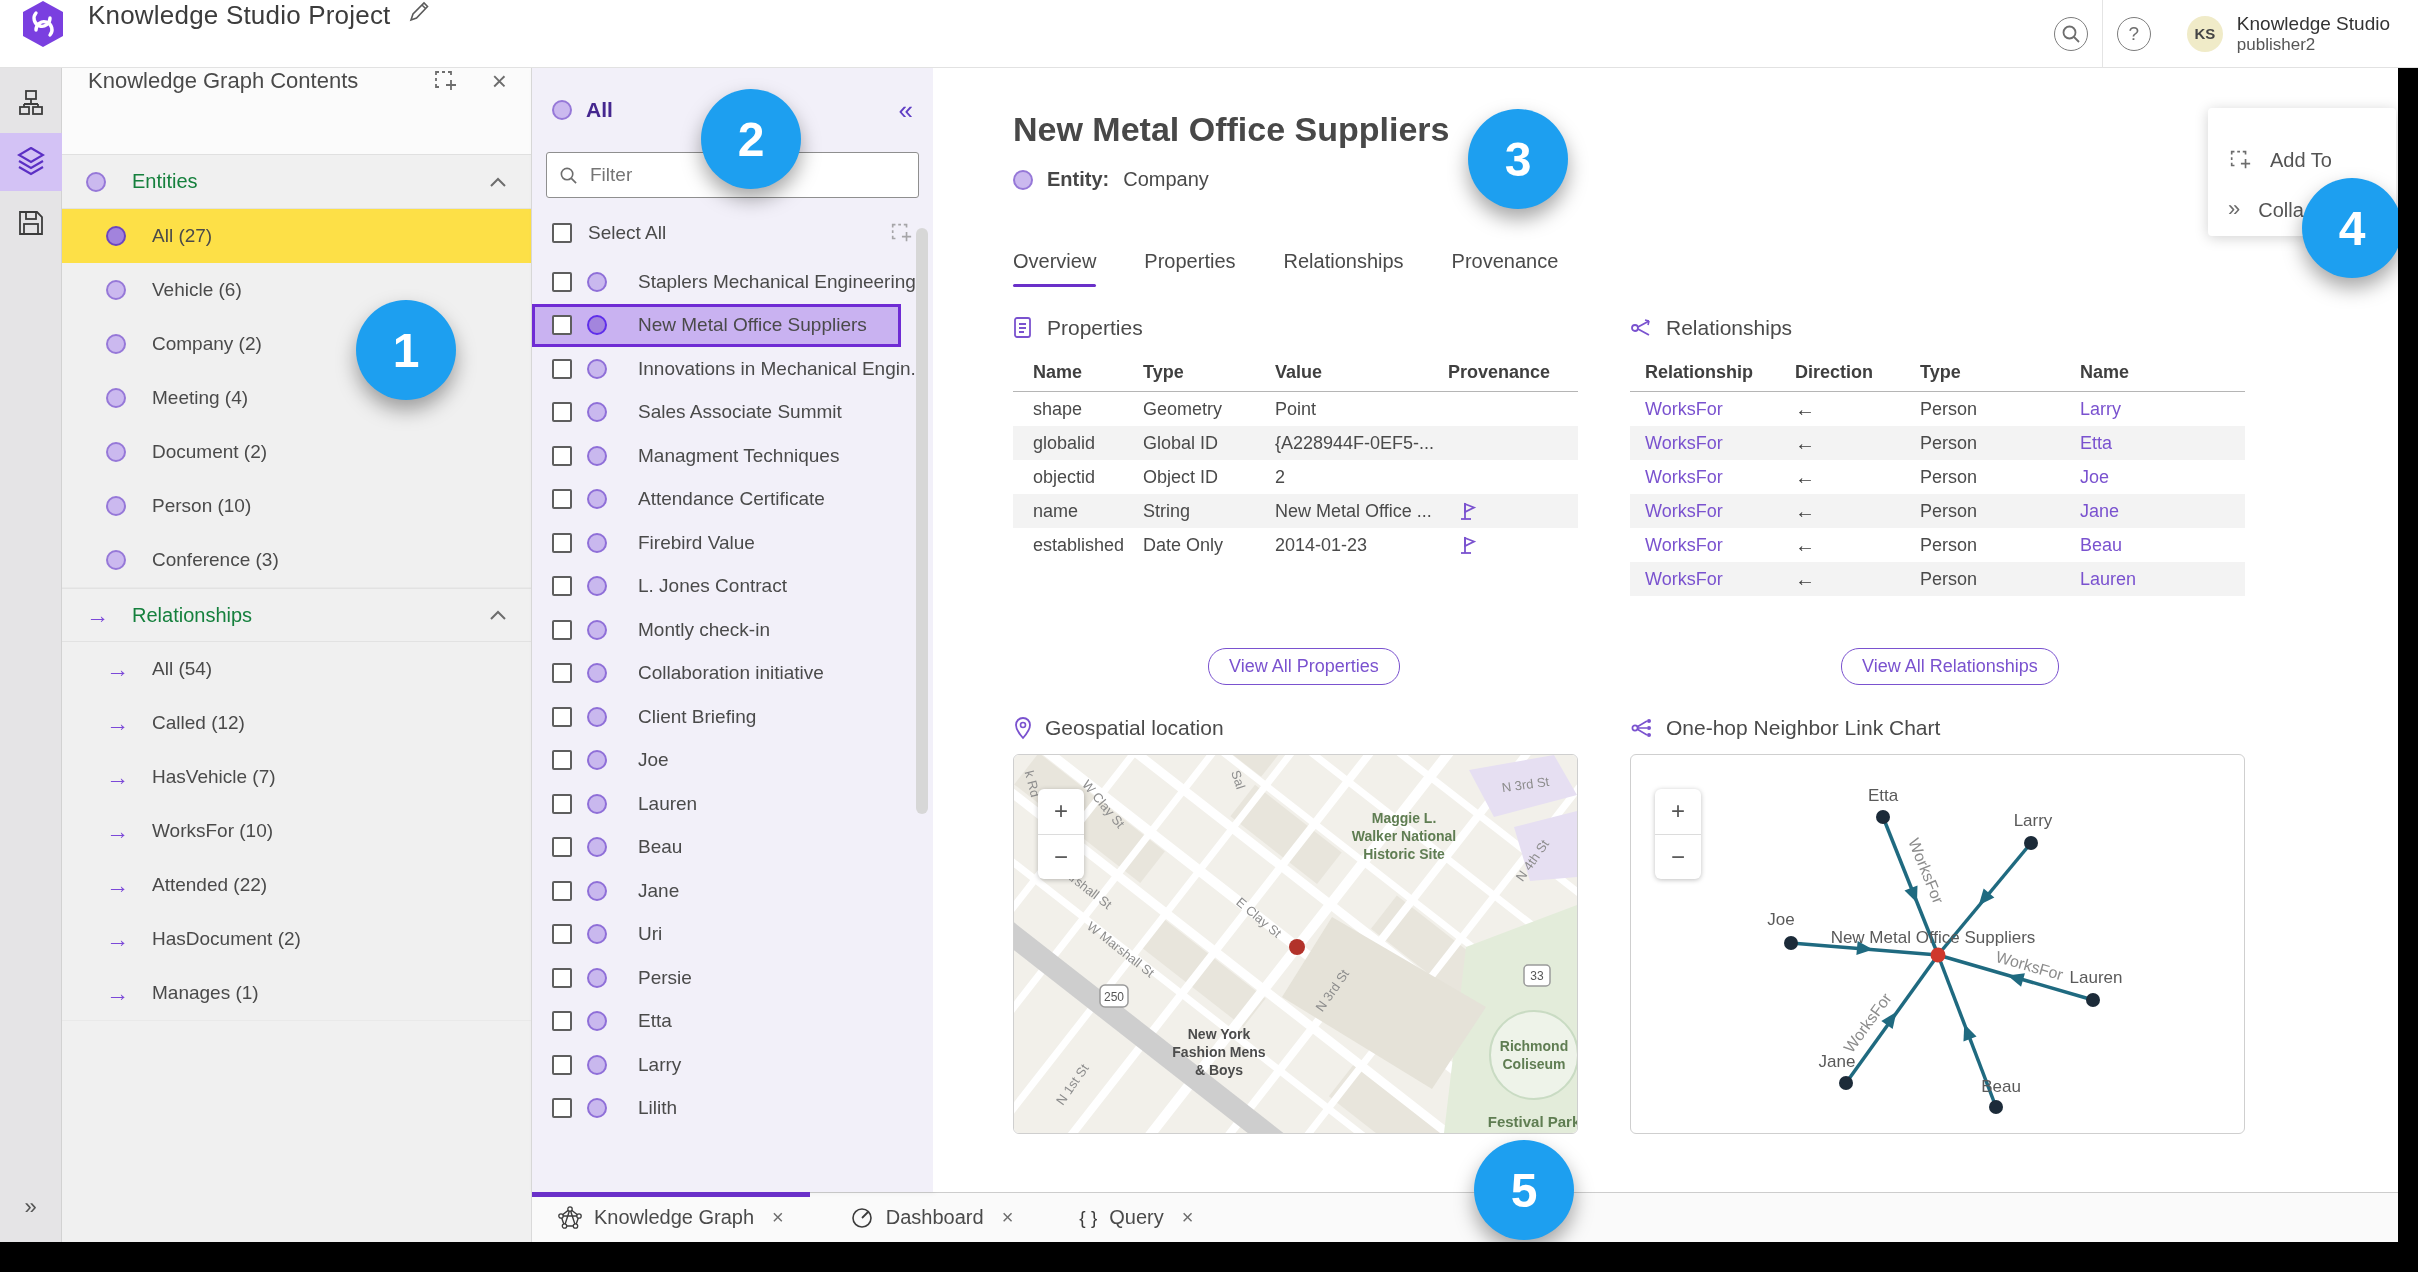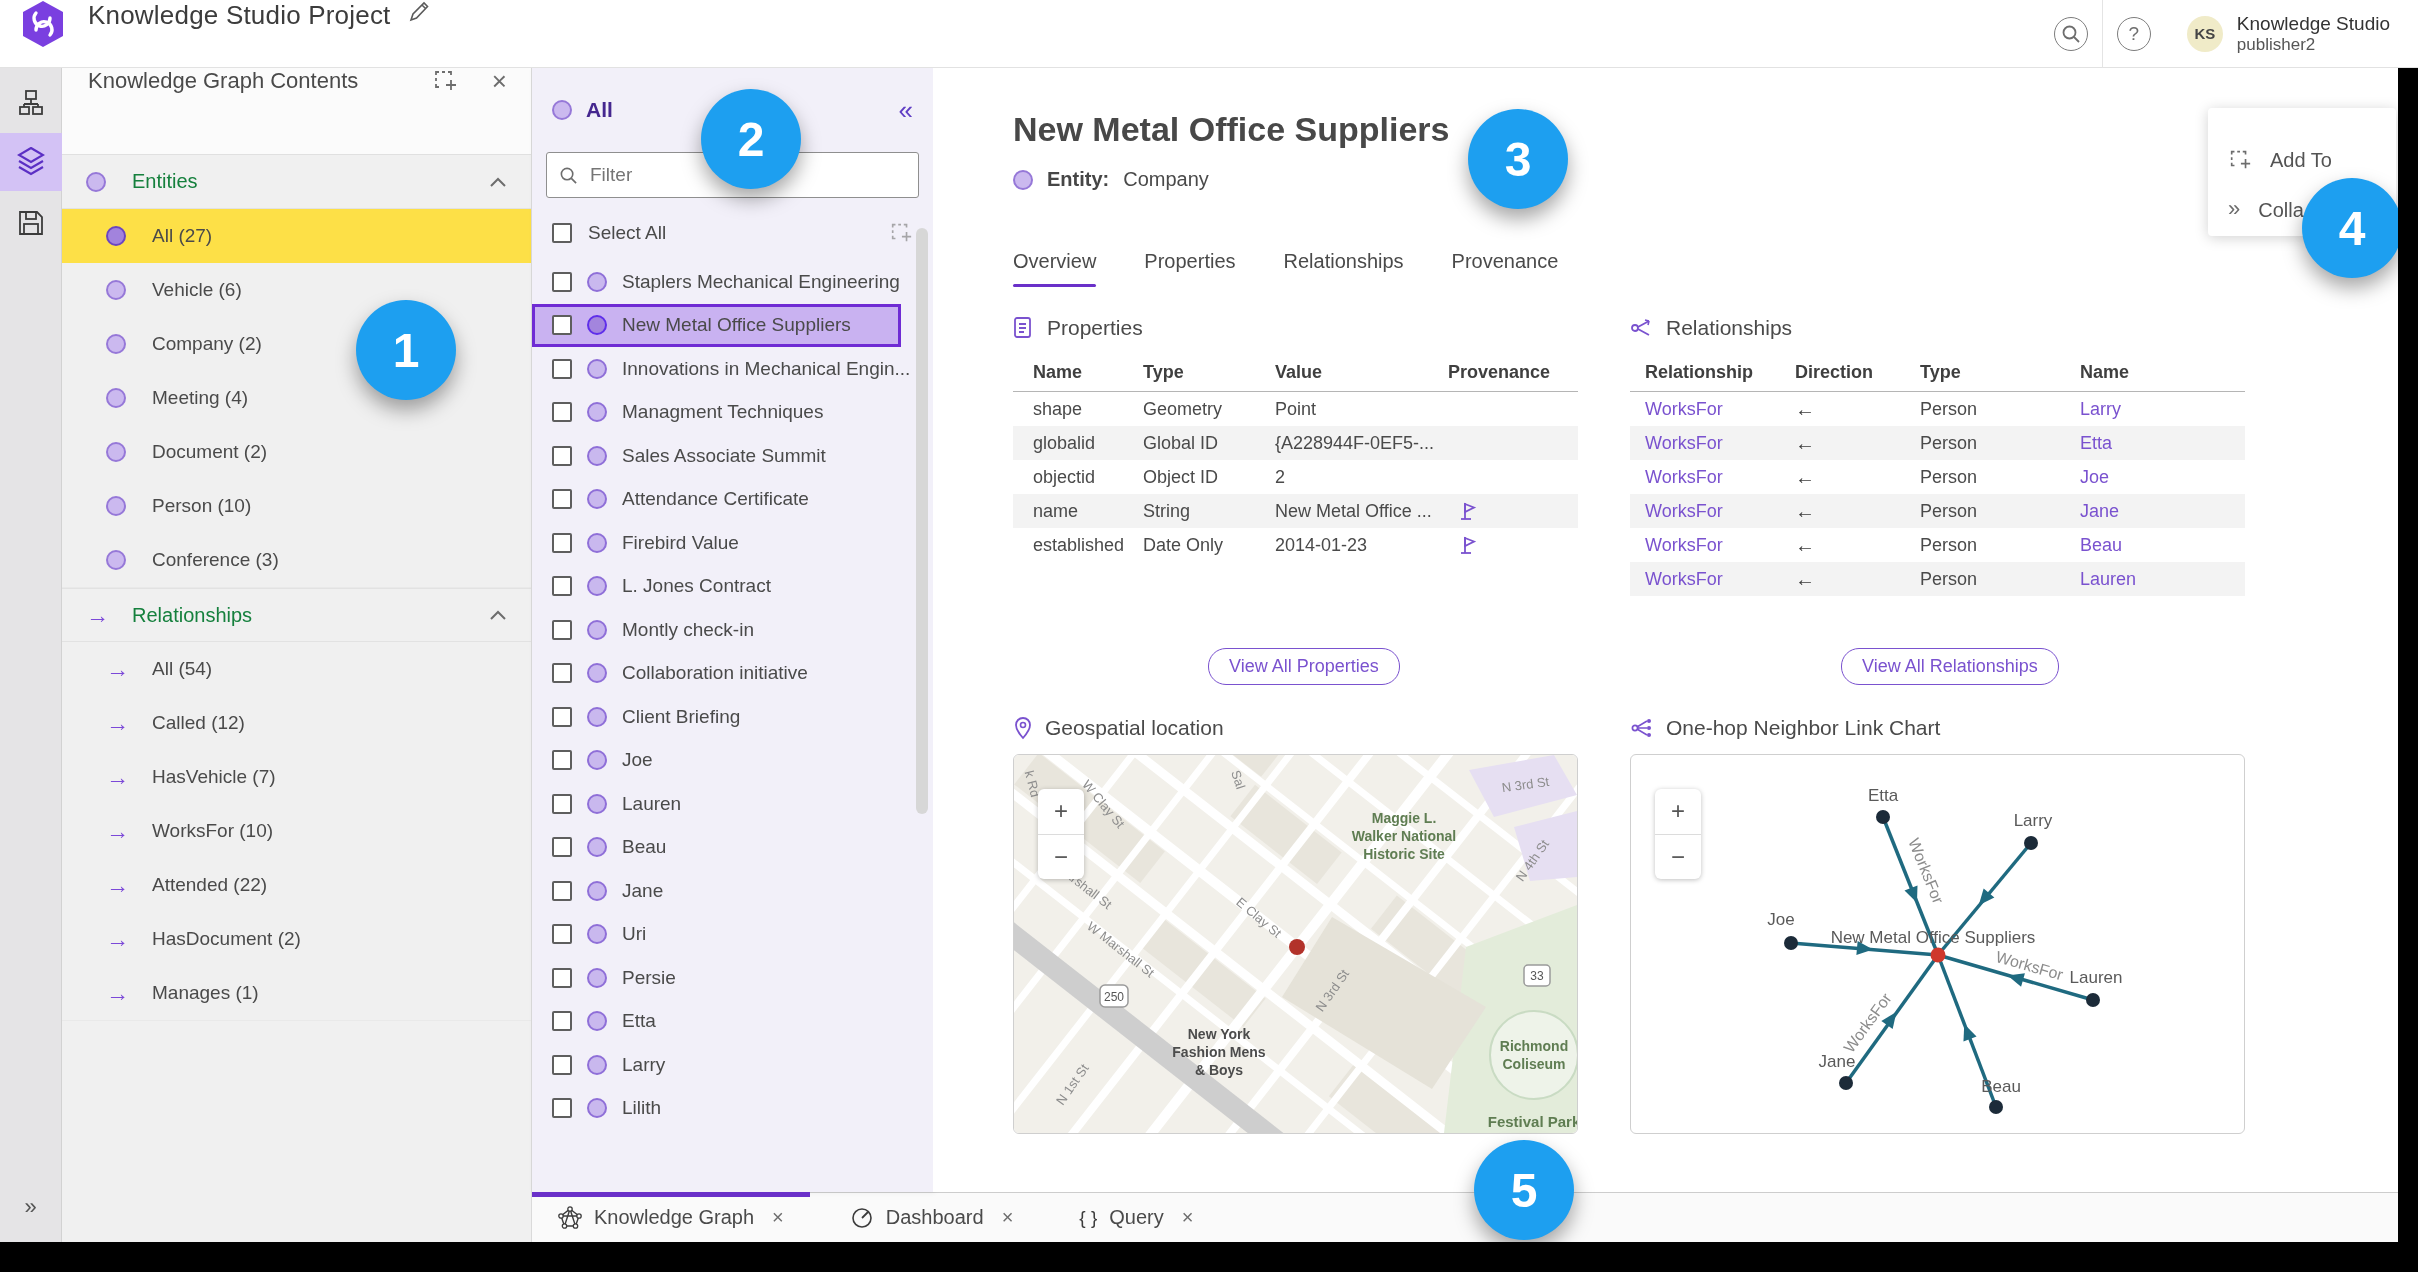--- a/index.html
+++ b/index.html
@@ -51,21 +51,21 @@
   .mp-collapse{margin-left:auto;font-size:26px;color:#5f3dc4}
   .mp-filter{margin:0 14px;height:46px;background:#fff;border:1px solid #8f8f8f;border-radius:3px;display:flex;align-items:center;padding:0 12px;gap:12px}
   .mp-filter input{border:none;outline:none;font-size:19px;color:#4a4a4a;width:300px;font-family:"Liberation Sans",sans-serif;background:transparent}
   .mp-selectall{height:58px;display:flex;align-items:center;padding:0 20px;margin-top:6px}
   .cbx{width:20px;height:20px;border:2px solid #5e5e5e;border-radius:2px;background:#fff;flex:none}
   .mp-selectall .lbl{font-size:19px;margin-left:16px}
   .mp-selectall .addic{margin-left:auto;opacity:.75}
   .mp-list{position:absolute;top:192px;left:0;right:0;bottom:0;overflow:hidden}
   .mp-row{height:43.5px;display:flex;align-items:center;padding:0 20px;font-size:19px;color:#4a4a4a}
   .mp-row .pcircle{width:20px;height:20px;border-radius:50%;background:#c9b8ee;border:2px solid #8f6fd8;margin-left:15px;flex:none}
-  .mp-row .lbl{margin-left:15px;white-space:nowrap}
+  .mp-row .lbl{margin-left:31px;white-space:nowrap}
   .mp-row.selected{background:#c9b2f1;border:3px solid #6f2bd4;margin-right:32px;padding:0 17px}
   .mp-row.selected .pcircle{background:#a385dd;border-color:#5f2eea}
   .mp-scroll{position:absolute;right:5px;top:160px;width:12px;height:586px;background:#d7d7d7;border-radius:6px}
   
   .main{flex:1;background:#fff;position:relative;min-width:0}
   .d-title{position:absolute;left:80px;top:42px;font-size:34px;font-weight:bold;color:#484848}
   .d-entline{position:absolute;left:80px;top:100px;display:flex;align-items:center;gap:14px;font-size:20px}
   .d-entline b{color:#464646}
   .d-tabs{position:absolute;left:80px;top:182px;display:flex;gap:48px;font-size:20px;color:#4a4a4a}
   .d-tab{padding-bottom:14px;position:relative}
@@ -277,26 +277,26 @@
               <span class="lbl">New Metal Office Suppliers</span>
             </div>
           <div class="mp-row">
               <span class="cbx"></span>
               <span class="pcircle"></span>
               <span class="lbl">Innovations in Mechanical Engin...</span>
             </div>
           <div class="mp-row">
               <span class="cbx"></span>
               <span class="pcircle"></span>
+              <span class="lbl">Sales Associate Summit</span>
+            </div>
+          <div class="mp-row">
+              <span class="cbx"></span>
+              <span class="pcircle"></span>
               <span class="lbl">Managment Techniques</span>
-            </div>
-          <div class="mp-row">
-              <span class="cbx"></span>
-              <span class="pcircle"></span>
-              <span class="lbl">Sales Associate Summit</span>
             </div>
           <div class="mp-row">
               <span class="cbx"></span>
               <span class="pcircle"></span>
               <span class="lbl">Attendance Certificate</span>
             </div>
           <div class="mp-row">
               <span class="cbx"></span>
               <span class="pcircle"></span>
               <span class="lbl">Firebird Value</span>

